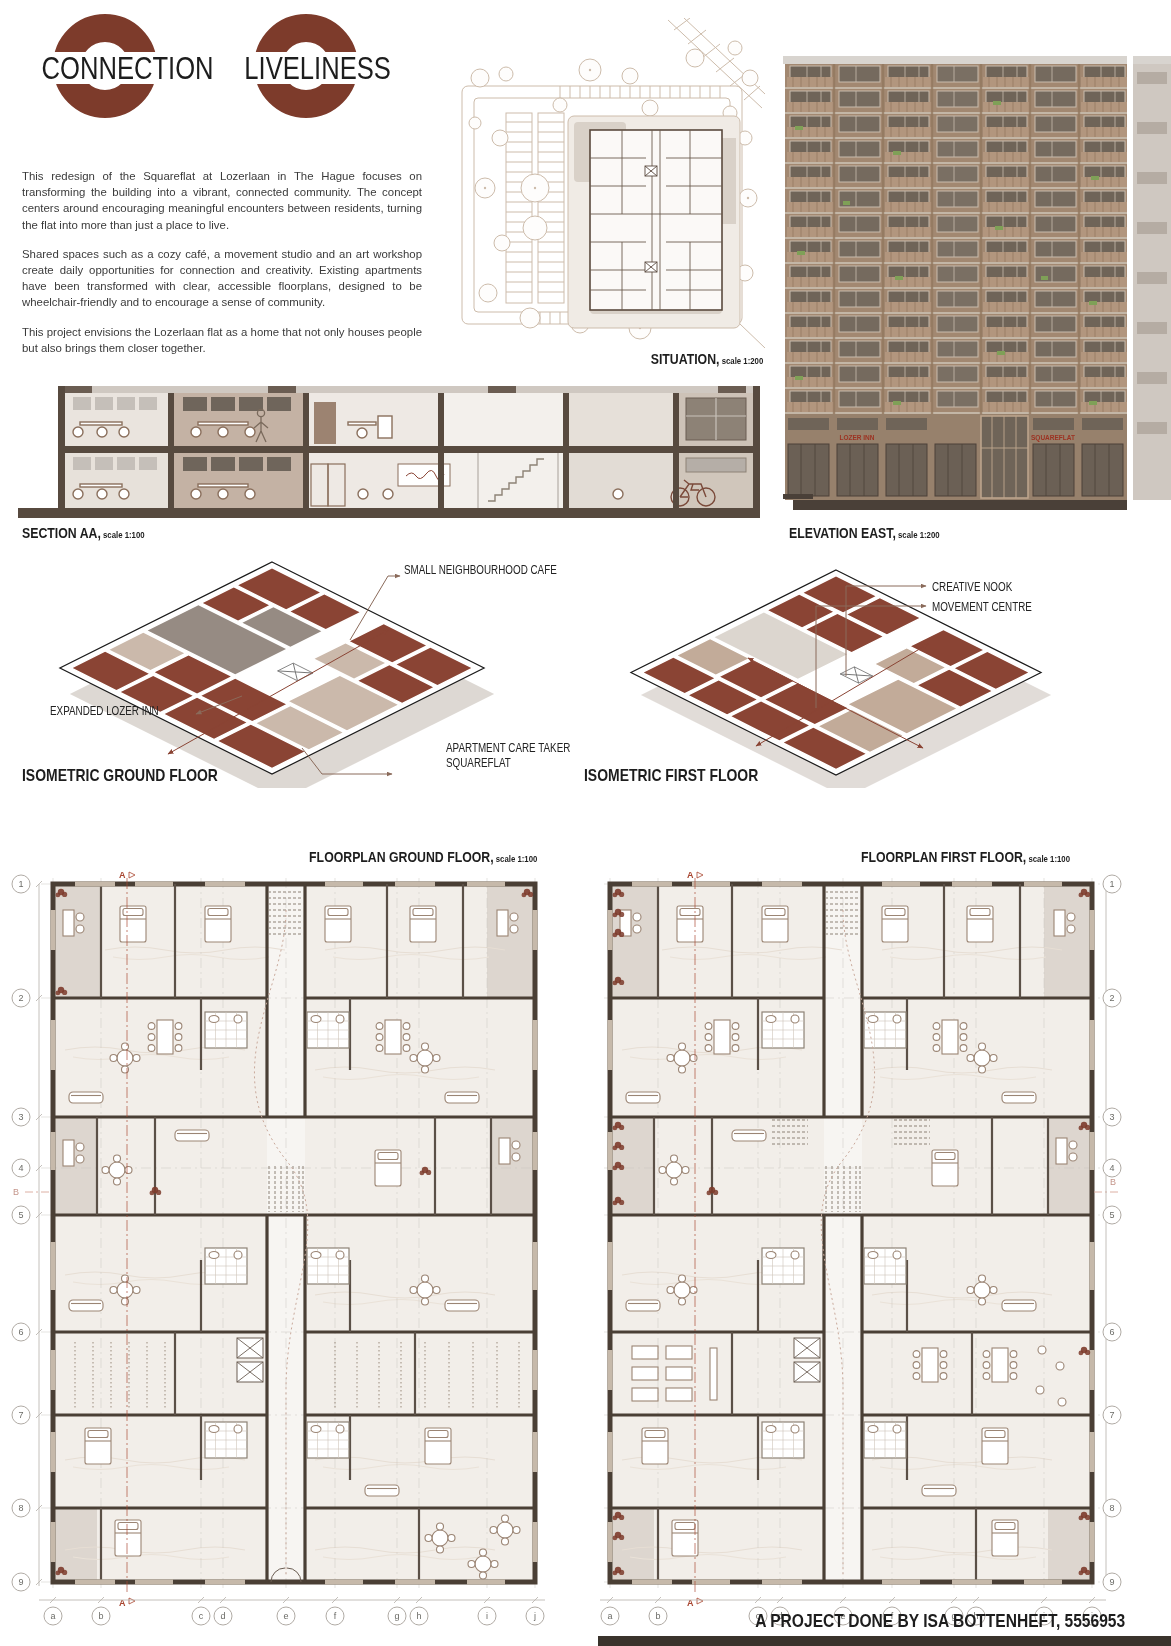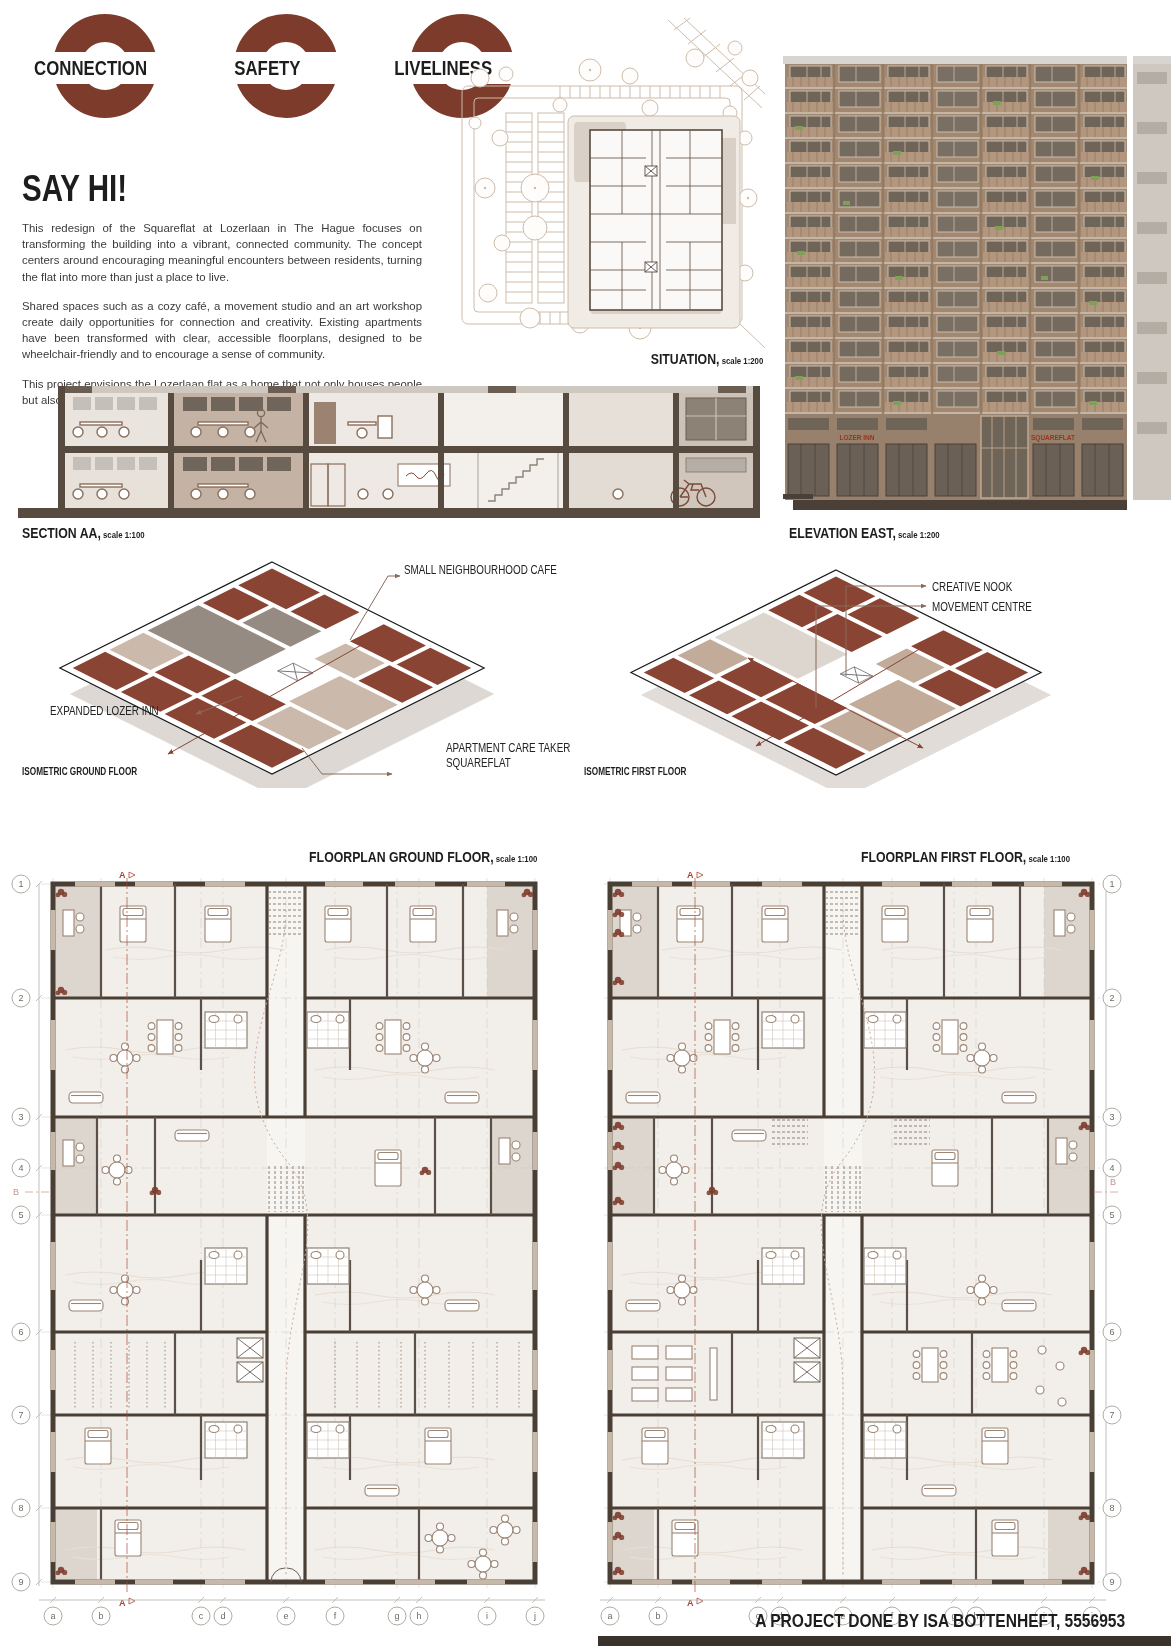--- a/index.html
+++ b/index.html
@@ -9,30 +9,30 @@
   .cond{display:inline-block;transform:scaleX(.82);transform-origin:left center;white-space:nowrap;}
   .cond-c{display:inline-block;transform:scaleX(.8);transform-origin:center center;white-space:nowrap;}
   .cond-r{display:inline-block;transform:scaleX(.82);transform-origin:right center;white-space:nowrap;}
   
   .concepts{left:20px;top:10px;display:flex;gap:36px;}
   .concept{position:relative;height:118px;display:flex;align-items:flex-start;justify-content:center;}
   .c-conn{width:170px}.c-safe{width:120px}.c-live{width:160px}
   .ring{width:104px;height:104px;border:28px solid #7d3b2b;border-radius:50%;box-sizing:border-box;margin-top:4px;}
   .ringband{position:absolute;left:-10px;right:-10px;top:42px;height:32px;background:#fff;}
   .ringlabel{position:absolute;left:0;right:0;top:42px;height:32px;line-height:32px;text-align:left;
-             font-size:21px;font-weight:700;color:#1d1d1d;letter-spacing:0;}
+             font-size:32px;font-weight:400;color:#1d1d1d;letter-spacing:0;}
   
   .sayhi{left:22px;top:168px;width:400px;}
   .sayhi h1{margin:0 0 10px 0;font-size:36px;font-weight:800;color:#1d1d1d;}
   .sayhi p{margin:0 0 13px 0;font-size:11.4px;line-height:1.42;text-align:justify;color:#3a3a3a;}
   
   .cap{font-weight:800;color:#1d1d1d;}
   .cap .big{font-size:15px;font-weight:800;}
   .cap .small{font-size:9.5px;font-weight:700;}
-  .cap-title{font-size:10px;font-weight:800;color:#1d1d1d;}
+  .cap-title{font-size:17px;font-weight:800;color:#1d1d1d;}
   .ann{position:absolute;font-size:12px;font-weight:400;color:#222;line-height:1.25;}
   svg{display:block;}
   .fur{fill:#ffffff;stroke:#9b8574;stroke-width:1.1;}
   .gridline{stroke:#c9c4bd;stroke-width:.7;stroke-dasharray:10 4 2 4;opacity:.65;}
   .dimline{stroke:#b5b0a9;stroke-width:.8;}
   .bub{fill:#fff;stroke:#a7a29b;stroke-width:.9;}
   .bubt{font-size:9px;fill:#6b6b66;text-anchor:middle;}
   .redline{stroke:#a8452f;stroke-width:.9;stroke-dasharray:11 3 2 3;opacity:.75;}
   .wallmain{stroke:#4a3f35;stroke-width:5;fill:none;}
   .wallin{stroke:#4a3f35;stroke-width:3.2;fill:none;}
@@ -129,34 +129,28 @@
       </g>
     </defs>
   </svg>
 
   <div class="abs concepts">
     <div class="concept c-conn">
       <div class="ring"></div>
       <div class="ringband"></div>
       <div class="ringlabel"><span class="cond-c">CONNECTION</span></div>
     </div>
-    <div class="concept c-safe">
-      <div class="ring"></div>
-      <div class="ringband"></div>
-      <div class="ringlabel"><span class="cond-c">SAFETY</span></div>
-    </div>
     <div class="concept c-live">
       <div class="ring"></div>
       <div class="ringband"></div>
       <div class="ringlabel"><span class="cond-c">LIVELINESS</span></div>
     </div>
   </div>
 
   <div class="abs sayhi">
-    <h1><span class="cond">SAY HI!</span></h1>
     <p>This redesign of the Squareflat at Lozerlaan in The Hague focuses on transforming the building into a vibrant, connected community. The concept centers around encouraging meaningful encounters between residents, turning the flat into more than just a place to live.</p>
     <p>Shared spaces such as a cozy café, a movement studio and an art workshop create daily opportunities for connection and creativity. Existing apartments have been transformed with clear, accessible floorplans, designed to be wheelchair-friendly and to encourage a sense of community.</p>
     <p>This project envisions the Lozerlaan flat as a home that not only houses people but also brings them closer together.</p>
   </div>
 
   <div class="abs" style="left:440px;top:18px;width:325px;height:352px;">
     <svg width="325" height="330" viewBox="0 0 325 330">
       <g stroke="#cdbcab" fill="none" stroke-width="1">
         <path d="M228 2 L322 90 M244 0 L325 76"></path>
         <path d="M234 12 L250 0 M248 26 L266 12 M262 40 L280 26 M276 54 L294 40 M290 68 L308 54 M304 82 L320 68"></path>

